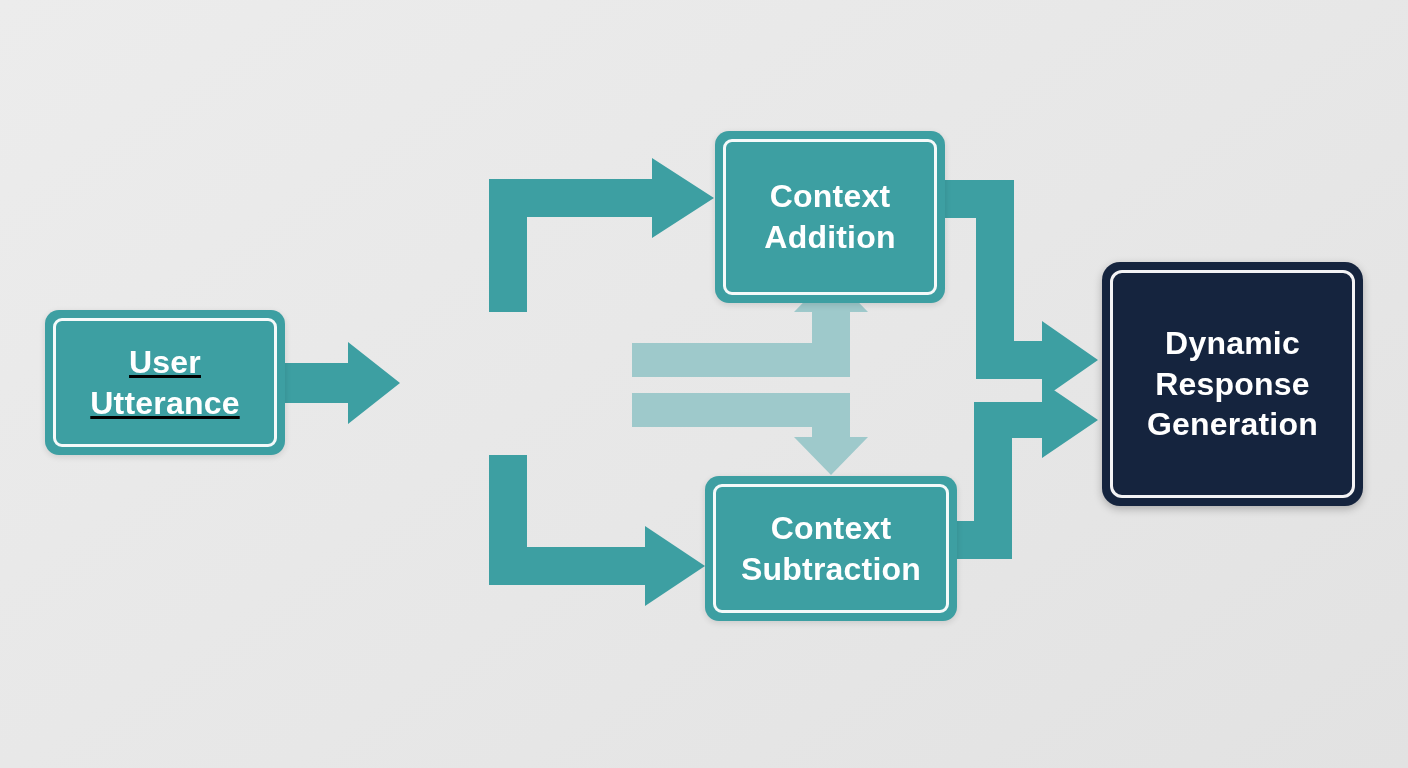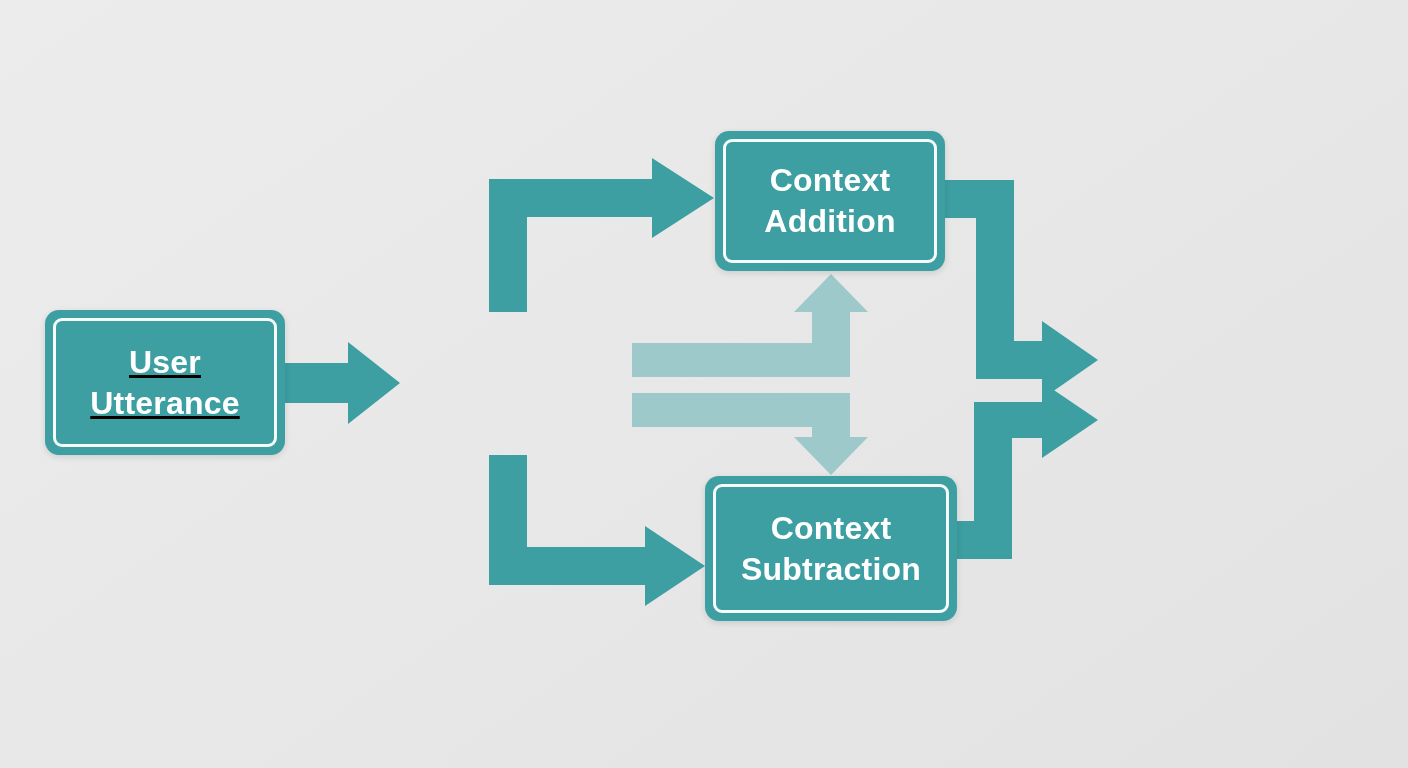--- a/index.html
+++ b/index.html
@@ -79,26 +79,31 @@
     <polygon points="957,521 974,521 974,402 1042,402 1042,382 1098,420 1042,458 1042,438 1012,438 1012,559 957,559" fill="#3d9fa2"></polygon>
   </svg>
 
   <div class="node teal" style="left:45px; top:310px; width:240px; height:145px;text-decoration:underline;">
     <div class="node-inner">
       <span class="node-label">User Utterance</span>
     </div>
   </div>
 
 
-  <div class="node teal" style="left:715px; top:131px; width:230px; height:140px;">
+  <div class="node teal" style="left:715px; top:131px; width:230px; height:172px;">
     <div class="node-inner">
       <span class="node-label">Context Addition</span>
     </div>
   </div>
 
   <div class="node teal" style="left:705px; top:476px; width:252px; height:145px;">
     <div class="node-inner">
       <span class="node-label">Context Subtraction</span>
     </div>
   </div>
 
+  <div class="node navy" style="left:1102px; top:262px; width:261px; height:244px;">
+    <div class="node-inner">
+      <span class="node-label">Dynamic Response Generation</span>
+    </div>
+  </div>
 
 </div>
 
 </body></html>

